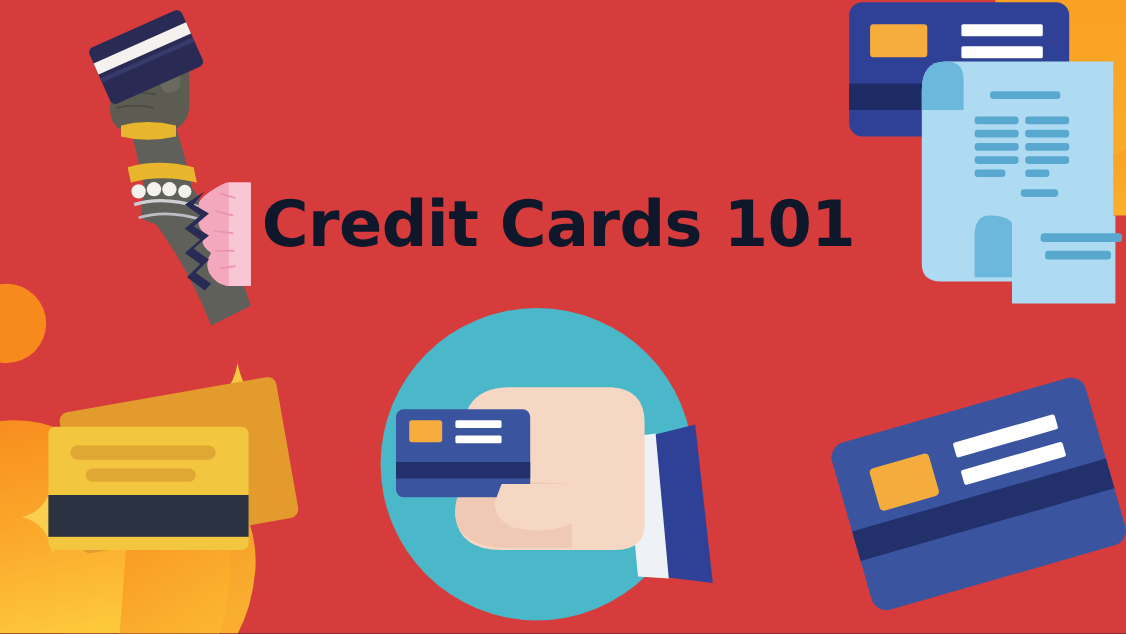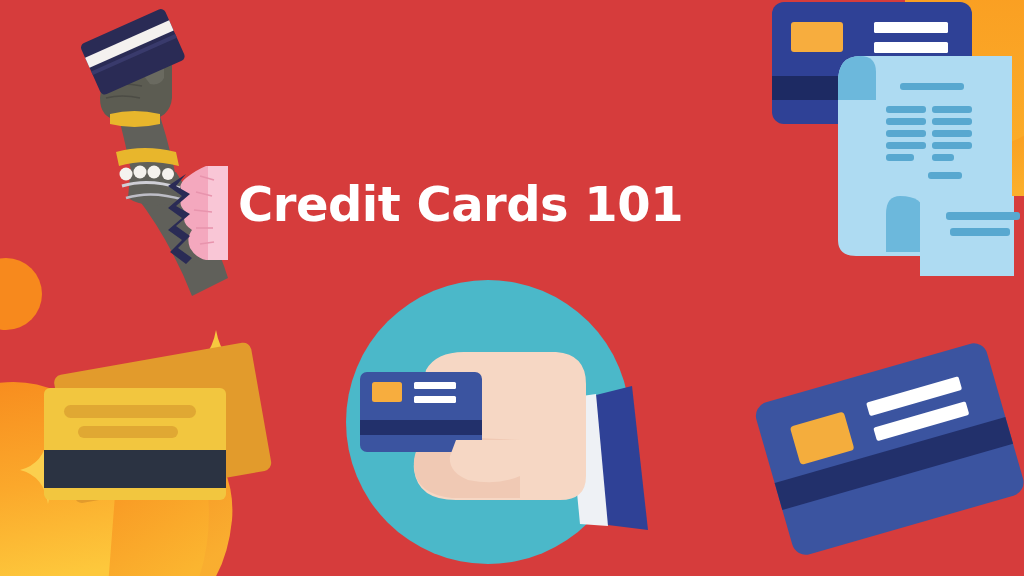--- a/index.html
+++ b/index.html
@@ -24,23 +24,23 @@
   .title {
     position: absolute;
     left: 238px;
     top: 158px;
     width: 620px;
     height: 92px;
     display: flex;
     align-items: center;
     font-family: "DejaVu Sans", sans-serif;
     font-weight: bold;
-    font-size: 48px;
+    font-size: 58px;
     letter-spacing: -0.5px;
-    color: #ffffff;
+    color: #0f172a;
     white-space: nowrap;
     user-select: none;
   }
 </style>
 </head>
 <body>
 
 <div id="stage">
 
   <svg class="layer" viewBox="0 0 1024 576" xmlns="http://www.w3.org/2000/svg">

